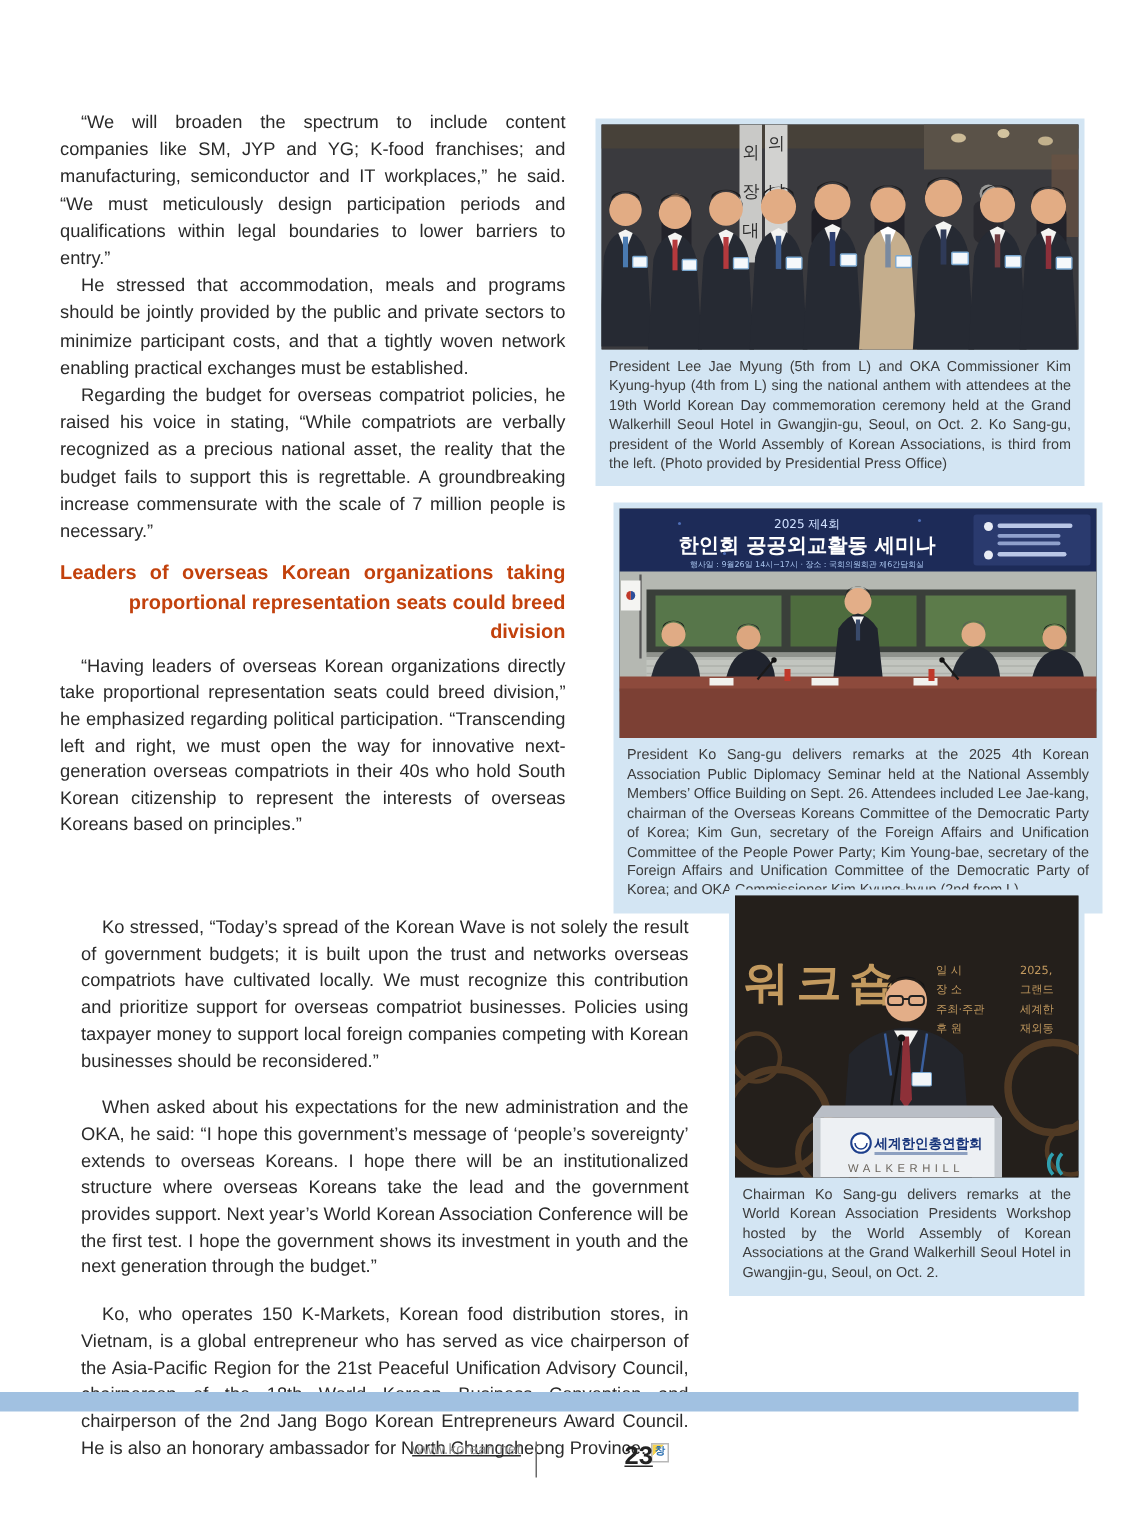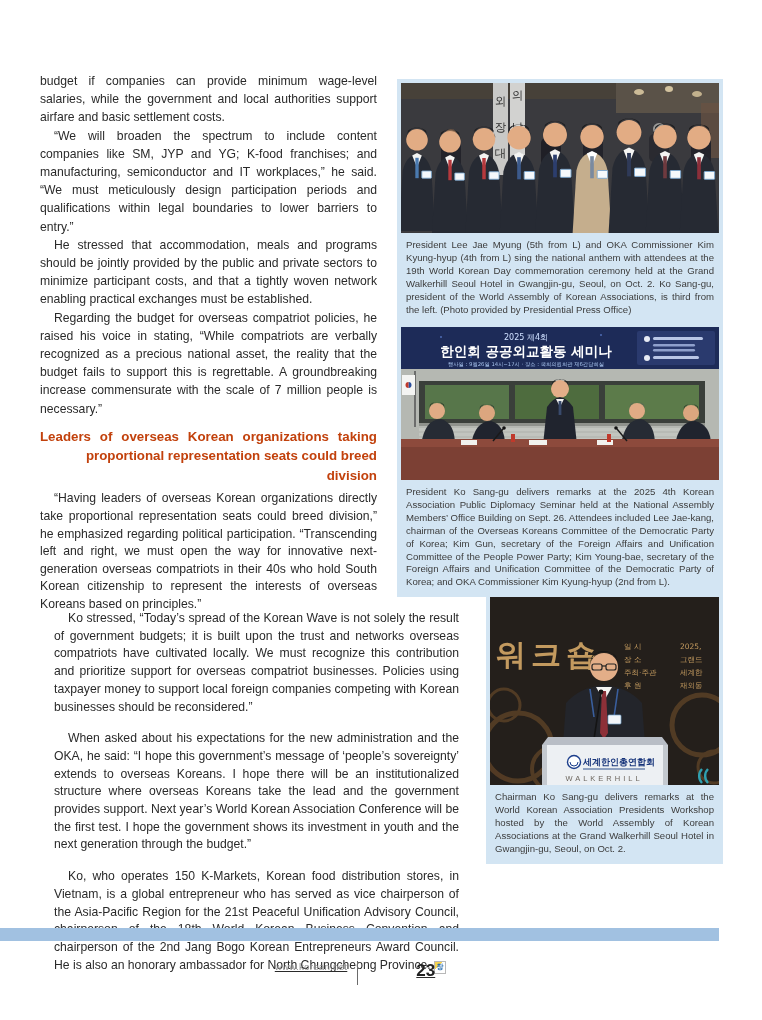--- a/index.html
+++ b/index.html
@@ -44,21 +44,20 @@
   .footer-site{color:#8f8f8f;font-size:9.8px;letter-spacing:0.2px;text-decoration:none;}
   .footer-divider{width:1px;height:24px;background:#6a6a6a;margin:0 10px;}
   .footer-page{color:#222;font-size:17px;font-weight:bold;margin-left:48px;}
 </style>
 </head>
 <body>
 
 <div class="page">
 
   <div class="col-left">
-    <p>budget if companies can provide minimum wage-level salaries, while the government and local authorities support airfare and basic settlement costs.</p>
     <p class="indent">“We will broaden the spectrum to include content companies like SM, JYP and YG; K-food franchises; and manufacturing, semiconductor and IT workplaces,” he said. “We must meticulously design participation periods and qualifications within legal boundaries to lower barriers to entry.”</p>
     <p class="indent">He stressed that accommodation, meals and programs should be jointly provided by the public and private sectors to minimize participant costs, and that a tightly woven network enabling practical exchanges must be established.</p>
     <p class="indent">Regarding the budget for overseas compatriot policies, he raised his voice in stating, “While compatriots are verbally recognized as a precious national asset, the reality that the budget fails to support this is regrettable. A groundbreaking increase commensurate with the scale of 7 million people is necessary.”</p>
     <h2 class="subheading">
       <span>Leaders of overseas Korean organizations taking</span>
       <span>proportional representation seats could breed division</span>
     </h2>
     <p class="indent post-head">“Having leaders of overseas Korean organizations directly take proportional representation seats could breed division,” he emphasized regarding political participation. “Transcending left and right, we must open the way for innovative next-generation overseas compatriots in their 40s who hold South Korean citizenship to represent the interests of overseas Koreans based on principles.”</p>
   </div>
 
@@ -127,21 +126,21 @@
         <use href="#man-dark" x="127" y="33" width="54" height="120" style="color:#2c3e6e"></use>
         <use href="#man-tan" x="165" y="35" width="52" height="118"></use>
         <use href="#man-dark" x="200" y="30" width="56" height="124" style="color:#2f3a58"></use>
         <use href="#man-dark" x="238" y="34" width="52" height="120" style="color:#6e3a3f"></use>
         <use href="#man-dark" x="272" y="36" width="52" height="118" style="color:#8c2f3a"></use>
       </g>
     </svg>
     <figcaption class="photo-caption">President Lee Jae Myung (5th from L) and OKA Commissioner Kim Kyung-hyup (4th from L) sing the national anthem with attendees at the 19th World Korean Day commemoration ceremony held at the Grand Walkerhill Seoul Hotel in Gwangjin-gu, Seoul, on Oct. 2. Ko Sang-gu, president of the World Assembly of Korean Associations, is third from the left. (Photo provided by Presidential Press Office)</figcaption>
   </figure>
 
-  <figure class="photo-block" id="block-seminar" style="margin:0">
+  <figure class="photo-block" id="block-seminar" style="margin:12px">
     <svg width="318" height="153" viewBox="0 0 318 153">
       <rect width="318" height="153" fill="#b5b8b2"></rect>
       <g>
         <rect width="318" height="42" fill="#1d2b58"></rect>
         <circle cx="40" cy="10" r="1" fill="#4e6db5"></circle>
           <circle cx="70" cy="30" r="1" fill="#4e6db5"></circle>
         <circle cx="200" cy="8" r="1" fill="#4e6db5"></circle>
           <circle cx="255" cy="34" r="1" fill="#4e6db5"></circle>
         <text x="125" y="13" font-size="8" fill="#cfe0ff" text-anchor="middle" font-family="'DejaVu Sans',sans-serif">2025 제4회</text>
         <text x="125" y="29" font-size="13.5" font-weight="bold" fill="#ffffff" text-anchor="middle" font-family="'DejaVu Sans',sans-serif">한인회 공공외교활동 세미나</text>

